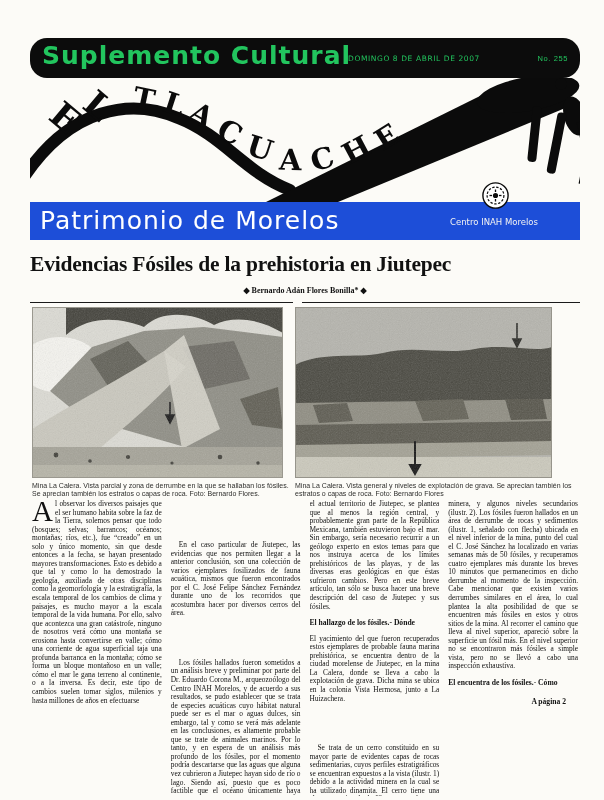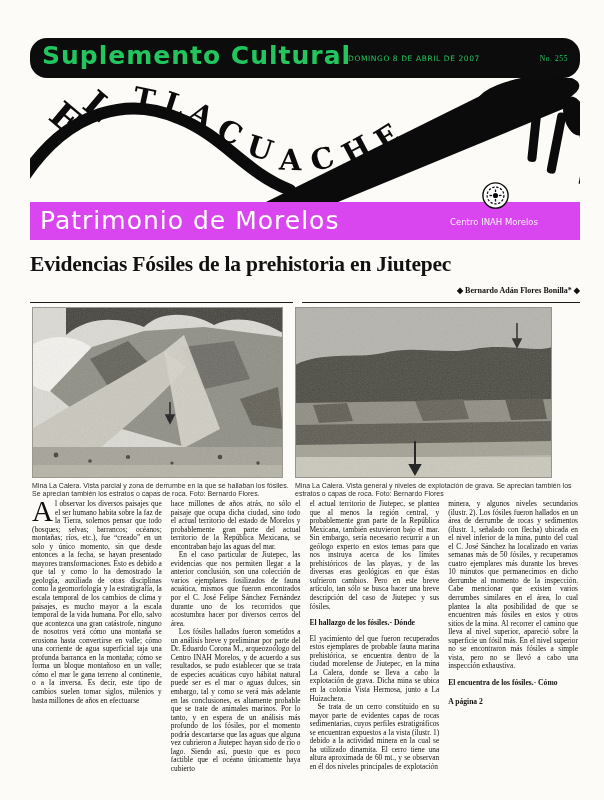--- a/index.html
+++ b/index.html
@@ -5,63 +5,63 @@
   html,body{margin:0;padding:0;background:#ffffff;}
   .page{position:relative;width:604px;height:800px;background:#fcfbf7;overflow:hidden;
         font-family:"Liberation Serif",serif;color:#111;}
 
   
   .top-banner{position:absolute;left:30px;top:38px;width:550px;height:40px;background:#0c0c0c;color:#22c55e;border-radius:17px;}
   .top-banner .sup-title{position:absolute;left:12px;top:3px;font-family:"DejaVu Sans",sans-serif;
         font-weight:bold;font-size:25px;letter-spacing:1px;}
   .top-banner .sup-date{position:absolute;left:318px;top:16px;font-family:"DejaVu Sans",sans-serif;
         font-size:7.5px;letter-spacing:.6px;}
-  .top-banner .sup-issue{position:absolute;right:12px;top:16px;font-family:Liberation Serif, serif;
+  .top-banner .sup-issue{position:absolute;right:12px;top:16px;font-family:Liberation Sans, sans-serif;
         font-size:7.5px;letter-spacing:.6px;}
 
   
   .masthead{position:absolute;left:30px;top:78px;width:550px;height:124px;}
   .masthead svg{position:absolute;left:0;top:0;}
   .mast-letter{position:absolute;font-family:"DejaVu Serif",serif;font-weight:bold;color:#0b0b0b;
         line-height:1;transform-origin:center center;}
 
   
-  .patrimonio-bar{position:absolute;left:30px;top:202px;width:550px;height:38px;background:#d946ef;color:#fff;}
+  .patrimonio-bar{position:absolute;left:30px;top:202px;width:550px;height:38px;background:#1d4ed8;color:#fff;}
   .patrimonio-bar .pat-title{position:absolute;left:10px;top:4px;font-family:"DejaVu Sans",sans-serif;
         font-size:25px;letter-spacing:1px;}
   .inah-org{position:absolute;right:42px;top:15px;font-family:"DejaVu Sans",sans-serif;font-size:8.5px;color:#f2f2f2;padding-left:7px;}
   .inah-logo{position:absolute;left:452px;top:-20px;width:27px;height:27px;}
 
   
   .headline{position:absolute;left:30px;top:252px;width:550px;
         font-size:21.5px;font-weight:bold;letter-spacing:-0.2px;}
-  .byline{position:absolute;left:30px;top:286px;width:550px;text-align:right;
+  .byline{position:absolute;left:30px;top:286px;width:550px;text-align:center;
         font-size:8px;font-weight:bold;}
 
   .photo-rule{position:absolute;height:1px;background:#1a1a1a;top:302px;}
   .rule-left{left:30px;width:263px;}
   .rule-right{left:302px;width:278px;}
 
   .photo{position:absolute;top:307px;}
   .photo-left{left:32px;}
   .photo-right{left:295px;}
 
   .caption{position:absolute;top:482px;font-family:"Liberation Sans",sans-serif;
         font-size:7px;line-height:8.3px;color:#2e2e2c;}
   .caption-left{left:32px;width:258px;}
   .caption-right{left:295px;width:283px;}
 
   
   .columns{position:absolute;left:32px;top:500px;width:546px;height:296px;display:flex;gap:9px;}
   .col{flex:1 1 0;overflow:hidden;text-align:justify;font-size:7.4px;line-height:8.55px;}
   .col p{margin:0;}
-  .col p.indent{text-indent:8px;}
+  .col p.indent{text-indent:8px;margin-top:41px;}
   .col h3{margin:8px 0 7px 0;font-size:7.6px;line-height:8.6px;font-weight:bold;text-align:left;}
   .dropcap{float:left;font-size:29px;line-height:23px;padding-right:2px;font-family:"Liberation Serif",serif;}
-  .cont{margin-top:10px;text-align:left;font-weight:bold;font-size:7.6px;padding-right:12px;}
+  .cont{margin-top:10px;text-align:right;font-weight:bold;font-size:7.6px;padding-right:12px;}
 </style>
 </head>
 <body>
 
 <div class="page">
 
   <div class="top-banner">
     <span class="sup-title">Suplemento Cultural</span>
     <span class="sup-date">DOMINGO 8 DE ABRIL DE 2007</span>
     <span class="sup-issue">No. 255</span>
@@ -181,21 +181,20 @@
   </svg>
 
   <div class="caption caption-left">Mina La Calera. Vista parcial y zona de derrumbe en la que se hallaban los fósiles. Se aprecian también los estratos o capas de roca. Foto: Bernardo Flores.</div>
   <div class="caption caption-right">Mina La Calera. Vista general y niveles de explotación de grava. Se aprecian también los estratos o capas de roca. Foto: Bernardo Flores</div>
 
   <div class="columns" id="columns">
       <div class="col">
         <p><span class="dropcap">A</span>l observar los diversos paisajes que el ser humano habita sobre la faz de la Tierra, solemos pensar que todo (bosques; selvas; barrancos; océanos; montañas; ríos, etc.), fue “creado” en un solo y único momento, sin que desde entonces a la fecha, se hayan presentado mayores transformaciones. Esto es debido a que tal y como lo ha demostrado la geología, auxiliada de otras disciplinas como la geomorfología y la estratigrafía, la escala temporal de los cambios de clima y paisajes, es mucho mayor a la escala temporal de la vida humana. Por ello, salvo que acontezca una gran catástrofe, ninguno de nosotros verá cómo una montaña se erosiona hasta convertirse en valle; cómo una corriente de agua superficial taja una profunda barranca en la montaña; cómo se forma un bloque montañoso en un valle; cómo el mar le gana terreno al continente, o a la inversa. Es decir, este tipo de cambios suelen tomar siglos, milenios y hasta millones de años en efectuarse</p>
       </div>
       <div class="col">
-        <p>hace millones de años atrás, no sólo el paisaje que ocupa dicha ciudad, sino todo el actual territorio del estado de Morelos y probablemente gran parte del actual territorio de la República Mexicana, se encontraban bajo las aguas del mar.</p>
         <p class="indent">En el caso particular de Jiutepec, las evidencias que nos permiten llegar a la anterior conclusión, son una colección de varios ejemplares fosilizados de fauna acuática, mismos que fueron encontrados por el C. José Felipe Sánchez Fernández durante uno de los recorridos que acostumbra hacer por diversos cerros del área.</p>
         <p class="indent">Los fósiles hallados fueron sometidos a un análisis breve y preliminar por parte del Dr. Eduardo Corona M., arqueozoólogo del Centro INAH Morelos, y de acuerdo a sus resultados, se pudo establecer que se trata de especies acuáticas cuyo hábitat natural puede ser es el mar o aguas dulces, sin embargo, tal y como se verá más adelante en las conclusiones, es altamente probable que se trate de animales marinos. Por lo tanto, y en espera de un análisis más profundo de los fósiles, por el momento podría descartarse que las aguas que alguna vez cubrieron a Jiutepec hayan sido de río o lago. Siendo así, puesto que es poco factible que el océano únicamente haya cubierto</p>
       </div>
       <div class="col">
         <p>el actual territorio de Jiutepec, se plantea que al menos la región central, y probablemente gran parte de la República Mexicana, también estuvieron bajo el mar. Sin embargo, sería necesario recurrir a un geólogo experto en estos temas para que nos instruya acerca de los límites prehistóricos de las playas, y de las diversas eras geológicas en que éstas sufrieron cambios. Pero en este breve artículo, tan sólo se busca hacer una breve descripción del caso de Jiutepec y sus fósiles.</p>
         <h3>El hallazgo de los fósiles.- Dónde</h3>
         <p>El yacimiento del que fueron recuperados estos ejemplares de probable fauna marina prehistórica, se encuentra dentro de la ciudad morelense de Jiutepec, en la mina La Calera, donde se lleva a cabo la explotación de grava. Dicha mina se ubica en la colonia Vista Hermosa, junto a La Huizachera.</p>
         <p class="indent">Se trata de un cerro constituido en su mayor parte de evidentes capas de rocas sedimentarias, cuyos perfiles estratigráficos se encuentran expuestos a la vista (ilustr. 1) debido a la actividad minera en la cual se ha utilizado dinamita. El cerro tiene una altura aproximada de 60 mt., y se observan en él dos niveles principales de explotación</p>
       </div>
       <div class="col">

